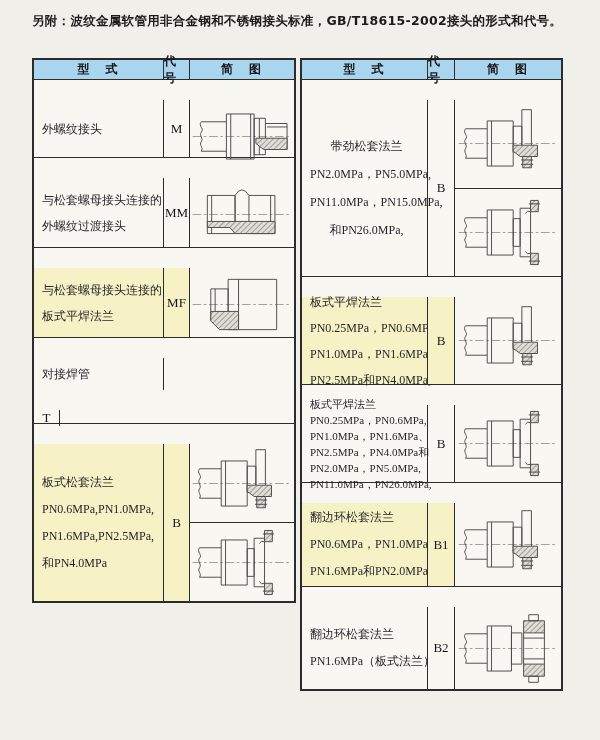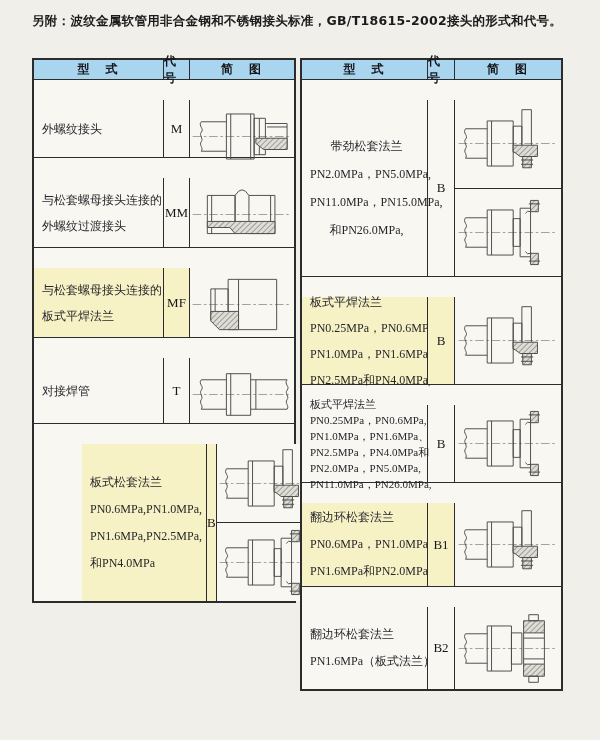--- a/index.html
+++ b/index.html
@@ -138,21 +138,21 @@
               <rect x="24" y="24" width="20" height="36"></rect>
               <line x1="29" y1="24" x2="29" y2="60"></line>
               <rect x="44" y="13" width="56" height="58"></rect>
               <line x1="56" y1="13" x2="56" y2="71"></line>
               <path d="M24,50 h32 v21 h-22 l-10,-10 z" fill="url(#hatch)"></path>
             </g>
           </svg>
         </div>
       </div>
     </div>
-    <div class="row hl-no" style="height: 86px;">
+    <div class="row hl-no" style="height: 86px; flex-direction: column;">
       <div class="cell type" style="width: 130px; line-height: 24px;">
         <div>对接焊管</div>
       </div>
       <div class="cell code" style="width: 26px;">
         <span>T</span>
       </div>
       <div class="cell diag" style="width: 104px;">
         <div class="sub">
           <svg viewBox="0 0 120 84" width="104" height="73">
             <g fill="none" stroke="#4a4a4a" stroke-width="1.1" stroke-linejoin="round">
@@ -160,21 +160,21 @@
               <path d="M13,25 h29 M13,59 h29 M13,25 c-4,5 4,8 0,12 c-3,4 3,7 0,11 c-3,4 3,7 0,11"></path>
               <rect x="42" y="18" width="28" height="48"></rect>
               <line x1="47" y1="18" x2="47" y2="66"></line>
               <path d="M70,25 h42 M70,59 h42 M112,25 c-4,5 4,8 0,12 c-3,4 3,7 0,11 c-3,4 3,7 0,11"></path>
               <line x1="76" y1="25" x2="76" y2="59"></line>
             </g>
           </svg>
         </div>
       </div>
     </div>
-    <div class="row hl-yes" style="height: 177px; padding-left: 48px;">
+    <div class="row hl-yes" style="height: 177px;">
       <div class="cell type" style="width: 130px; line-height: 27px;">
         <div>板式松套法兰</div>
         <div>PN0.6MPa,PN1.0MPa,</div>
         <div>PN1.6MPa,PN2.5MPa,</div>
         <div>和PN4.0MPa</div>
       </div>
       <div class="cell code" style="width: 26px;">
         <span>B</span>
       </div>
       <div class="cell diag" style="width: 104px;">

